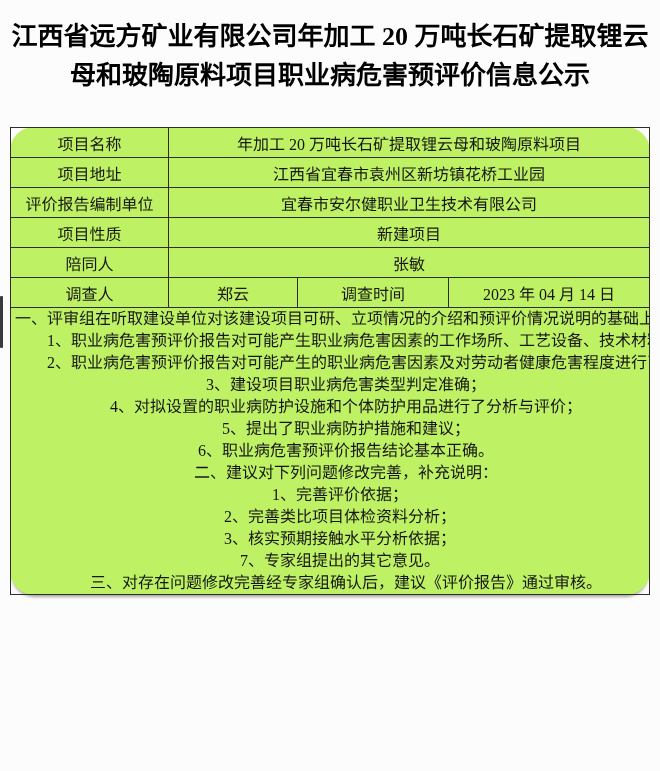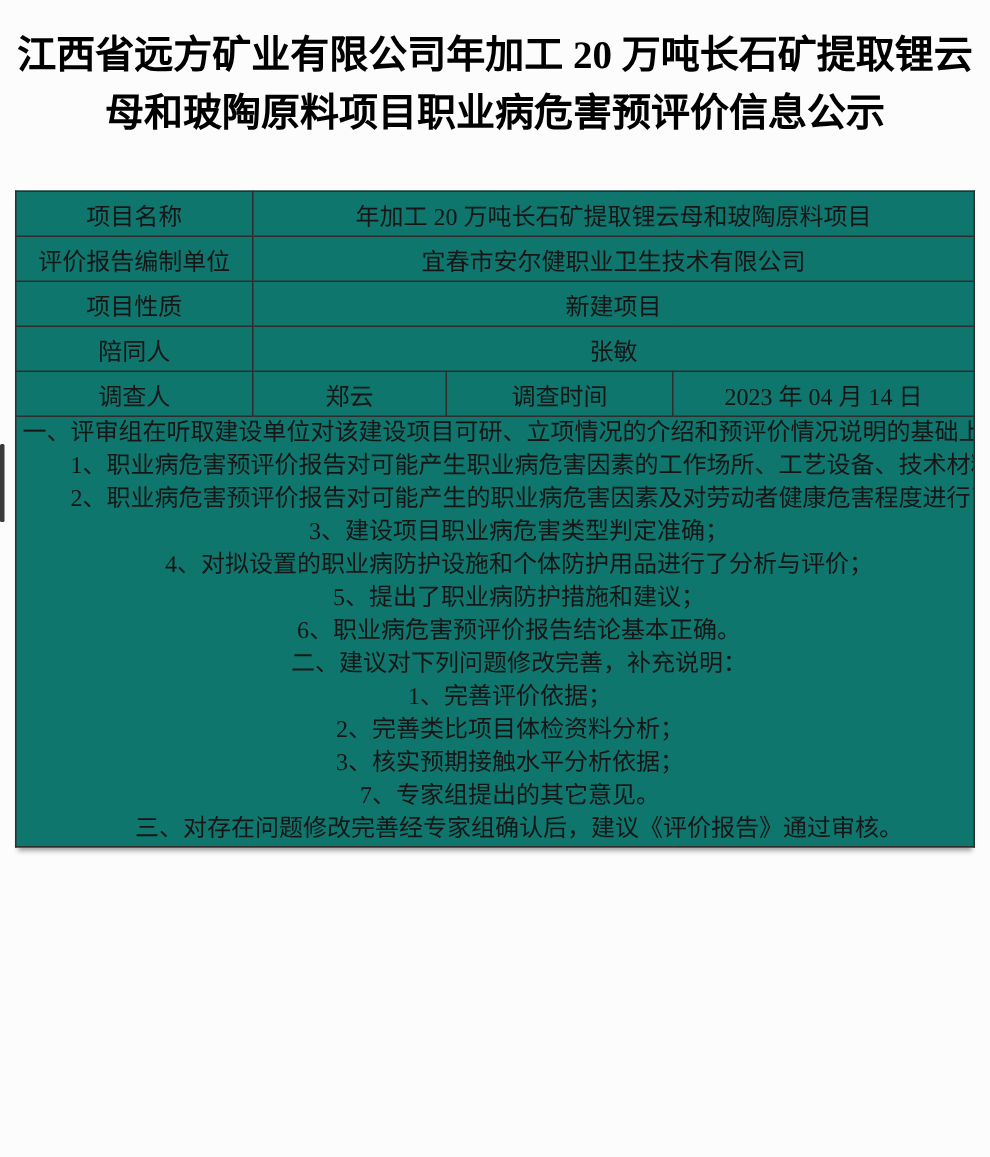--- a/index.html
+++ b/index.html
@@ -31,22 +31,23 @@
     background: #3a3a3a;
     border-radius: 1px;
   }
 
   table.info-table {
     position: absolute;
     left: 10px; top: 127px;
     width: 639px;
     border-collapse: collapse;
     table-layout: fixed;
-    background: #0f766e;
+    background: #bef264;
     box-shadow: 0 4px 3px -2px rgba(60,60,60,0.45);
+    border-radius: 24px;
   }
   table.info-table td {
     border: 1px solid #2e2e2e;
     font-size: 16px;
     text-align: center;
     vertical-align: middle;
     height: 30px;
     padding: 0 4px;
     overflow: hidden;
     white-space: nowrap;
@@ -85,20 +86,24 @@
       <col style="width:129px">
       <col style="width:151px">
       <col style="width:201px">
     </colgroup>
     <tbody id="info-rows">
         <tr>
           <td class="label-cell">项目名称</td>
           <td class="value-cell" colspan="3">年加工 20 万吨长石矿提取锂云母和玻陶原料项目</td>
         </tr>
         <tr>
+          <td class="label-cell">项目地址</td>
+          <td class="value-cell" colspan="3">江西省宜春市袁州区新坊镇花桥工业园</td>
+        </tr>
+        <tr>
           <td class="label-cell">评价报告编制单位</td>
           <td class="value-cell" colspan="3">宜春市安尔健职业卫生技术有限公司</td>
         </tr>
         <tr>
           <td class="label-cell">项目性质</td>
           <td class="value-cell" colspan="3">新建项目</td>
         </tr>
         <tr>
           <td class="label-cell">陪同人</td>
           <td class="value-cell" colspan="3">张敏</td>

